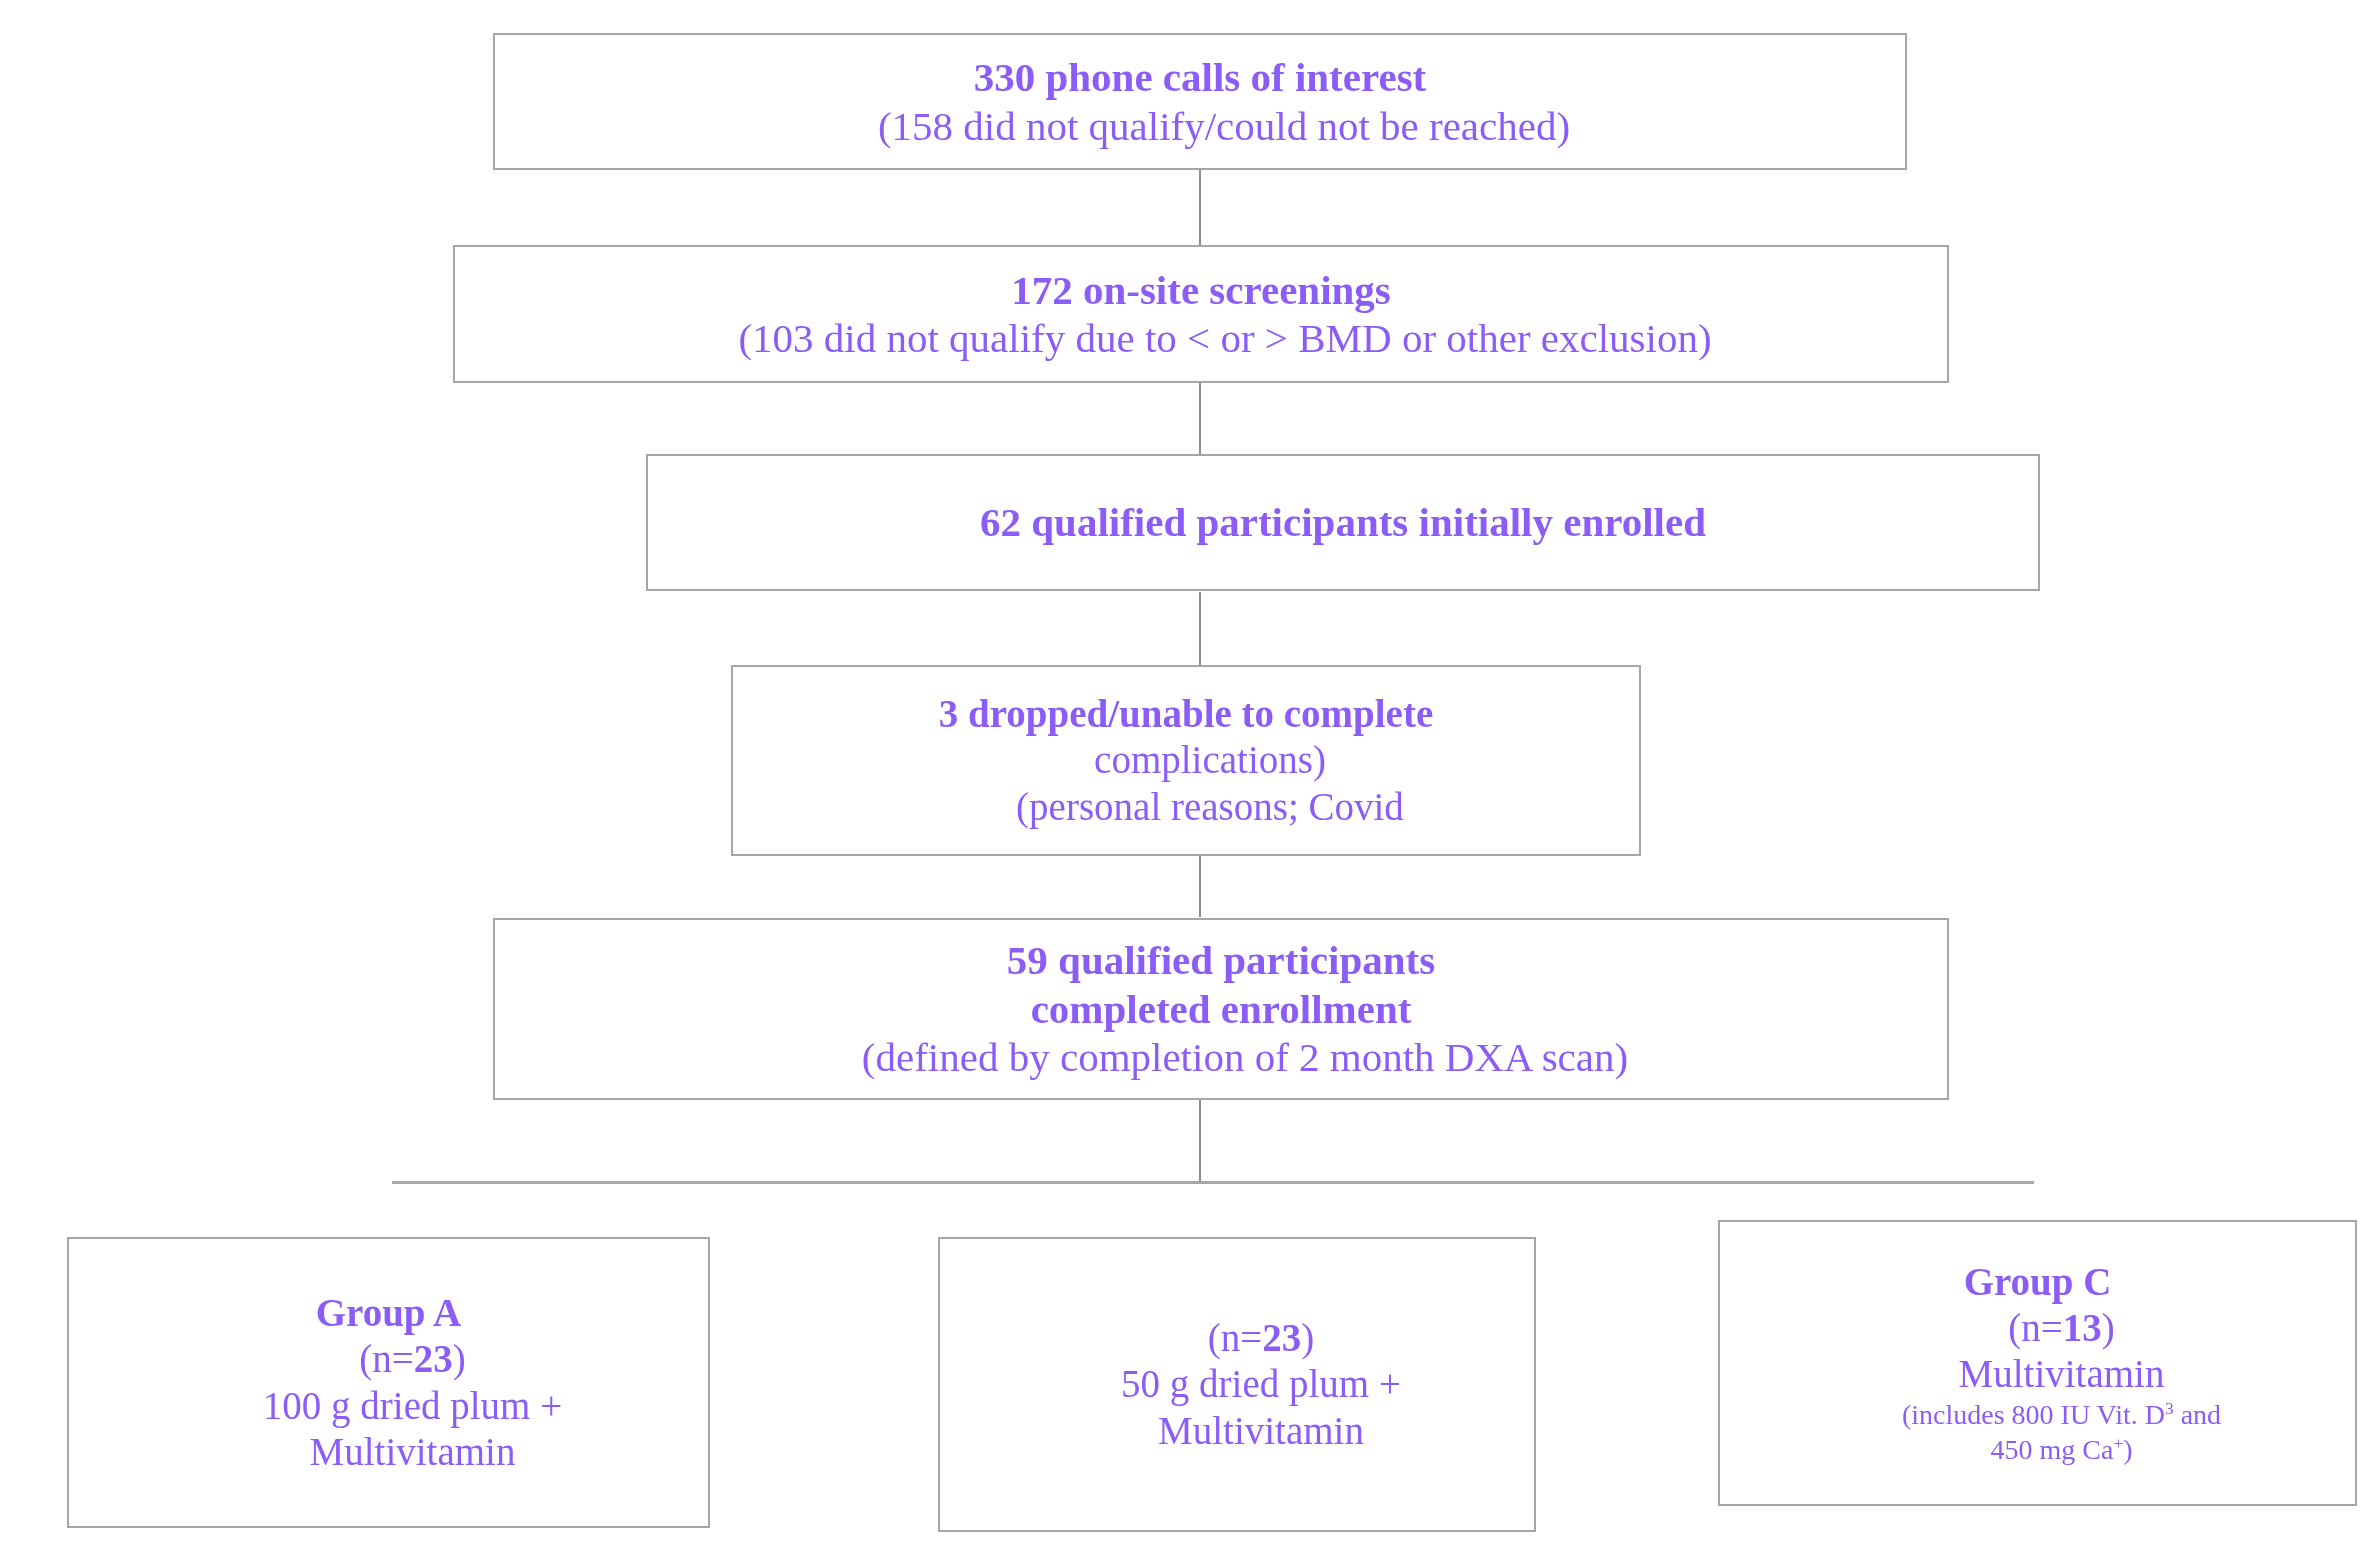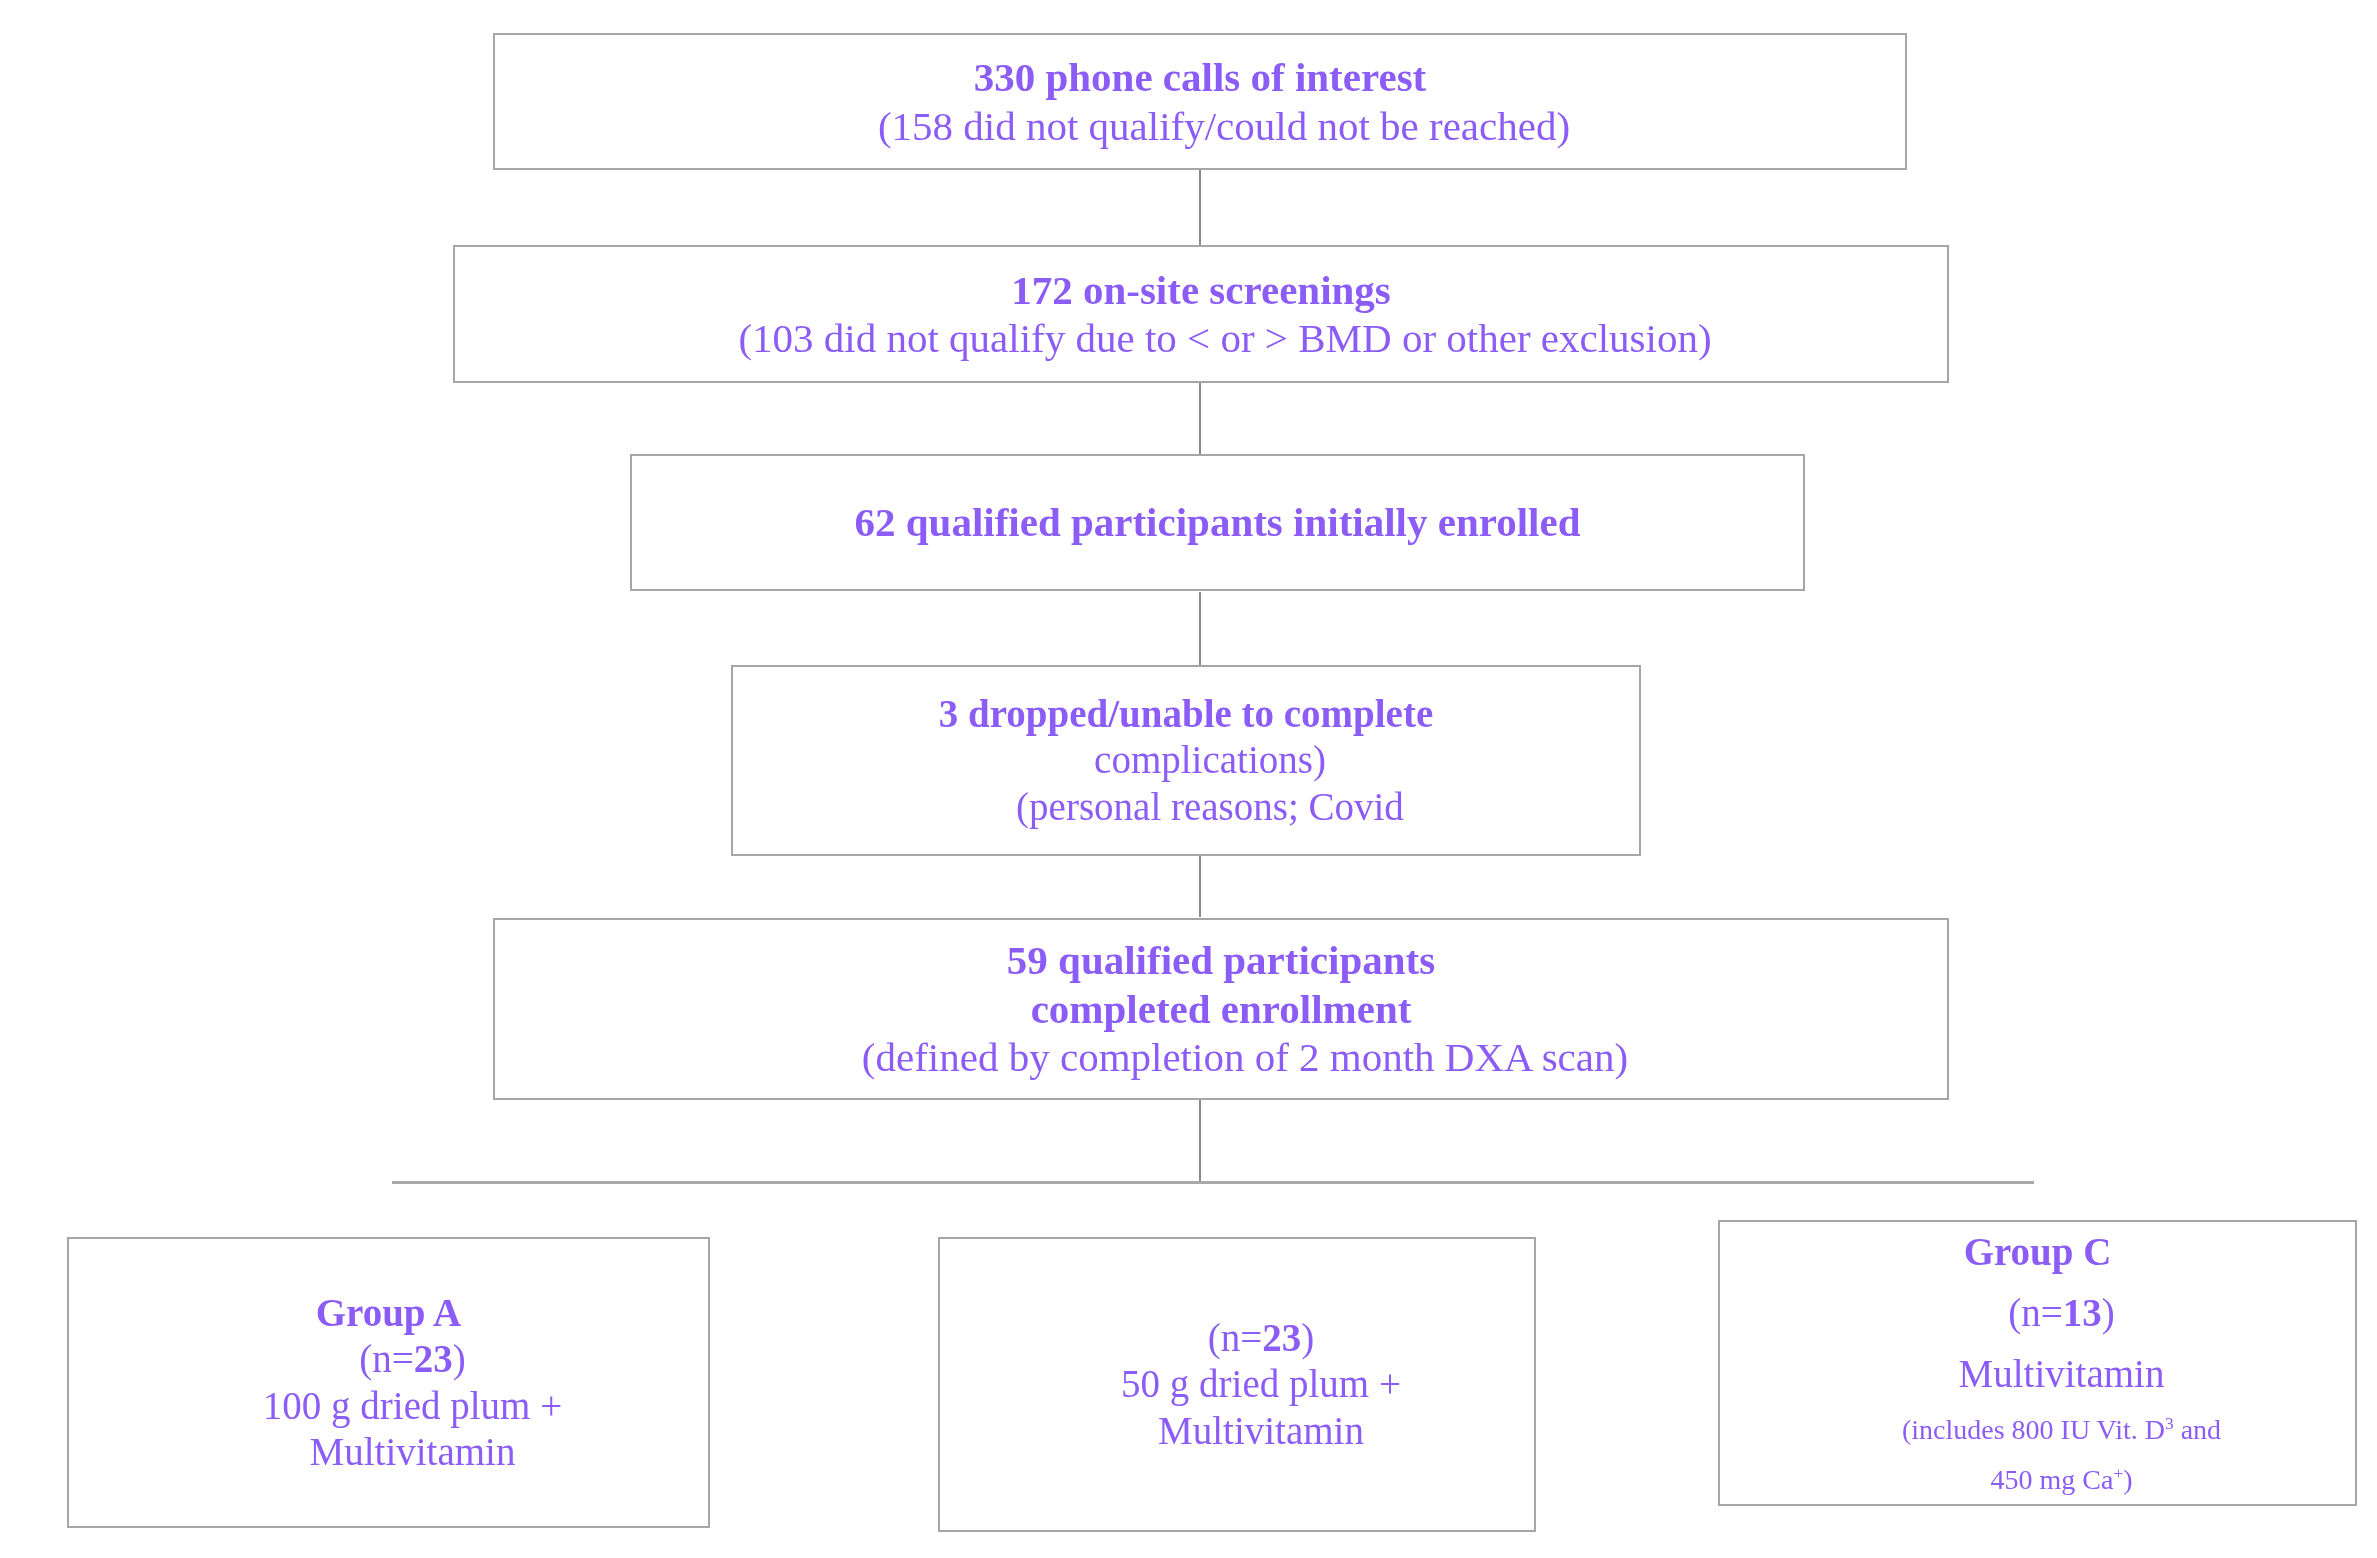--- a/index.html
+++ b/index.html
@@ -71,21 +71,21 @@
 
   <div class="vline" style="left:1199px; top:170px; height:75px;"></div>
 
   <div class="node" id="node-onsite-screenings" style="left:453px; top:245px; width:1496px; height:138px;">
     <span class="ln b">172 on-site screenings</span>
     <span class="ln r">(103 did not qualify due to &lt; or &gt; BMD or other exclusion)</span>
   </div>
 
   <div class="vline" style="left:1199px; top:383px; height:71px;"></div>
 
-  <div class="node" id="node-initial-enrollment" style="left:630px; top:454px; width:1175px; height:137px;">
+  <div class="node" id="node-initial-enrollment" style="left:646px; top:454px; width:1394px; height:137px;">
     <span class="ln b">62 qualified participants initially enrolled</span>
   </div>
 
   <div class="vline" style="left:1199px; top:592px; height:73px;"></div>
 
   <div class="node" id="node-dropped" style="left:731px; top:665px; width:910px; height:191px;">
     <span class="ln b">3 dropped/unable to complete</span>
     <span class="ln r">complications)</span>
     <span class="ln r">(personal reasons; Covid</span>
   </div>
@@ -108,21 +108,21 @@
     <span class="ln r">100 g dried plum +</span>
     <span class="ln r">Multivitamin</span>
   </div>
 
   <div class="node group-box" id="node-group-b" style="left:938px; top:1237px; width:598px; height:295px;">
     <span class="ln r"><span>(n=</span><span class="b">23</span><span>)</span></span>
     <span class="ln r">50 g dried plum +</span>
     <span class="ln r">Multivitamin</span>
   </div>
 
-  <div class="node group-box" id="node-group-c" style="left:1718px; top:1220px; width:639px; height:286px;gap:15px;">
+  <div class="node group-box" id="node-group-c" style="left:1718px; top:1220px; width:639px; height:286px;">
     <span class="ln b">Group C</span>
     <span class="ln r"><span>(n=</span><span class="b">13</span><span>)</span></span>
     <span class="ln r">Multivitamin</span>
     <span class="ln r small"><span>(includes 800 IU Vit. D</span><sup>3</sup><span> and</span></span>
     <span class="ln r small"><span>450 mg Ca</span><sup>+</sup><span>)</span></span>
   </div>
 
 </div>
 
 

